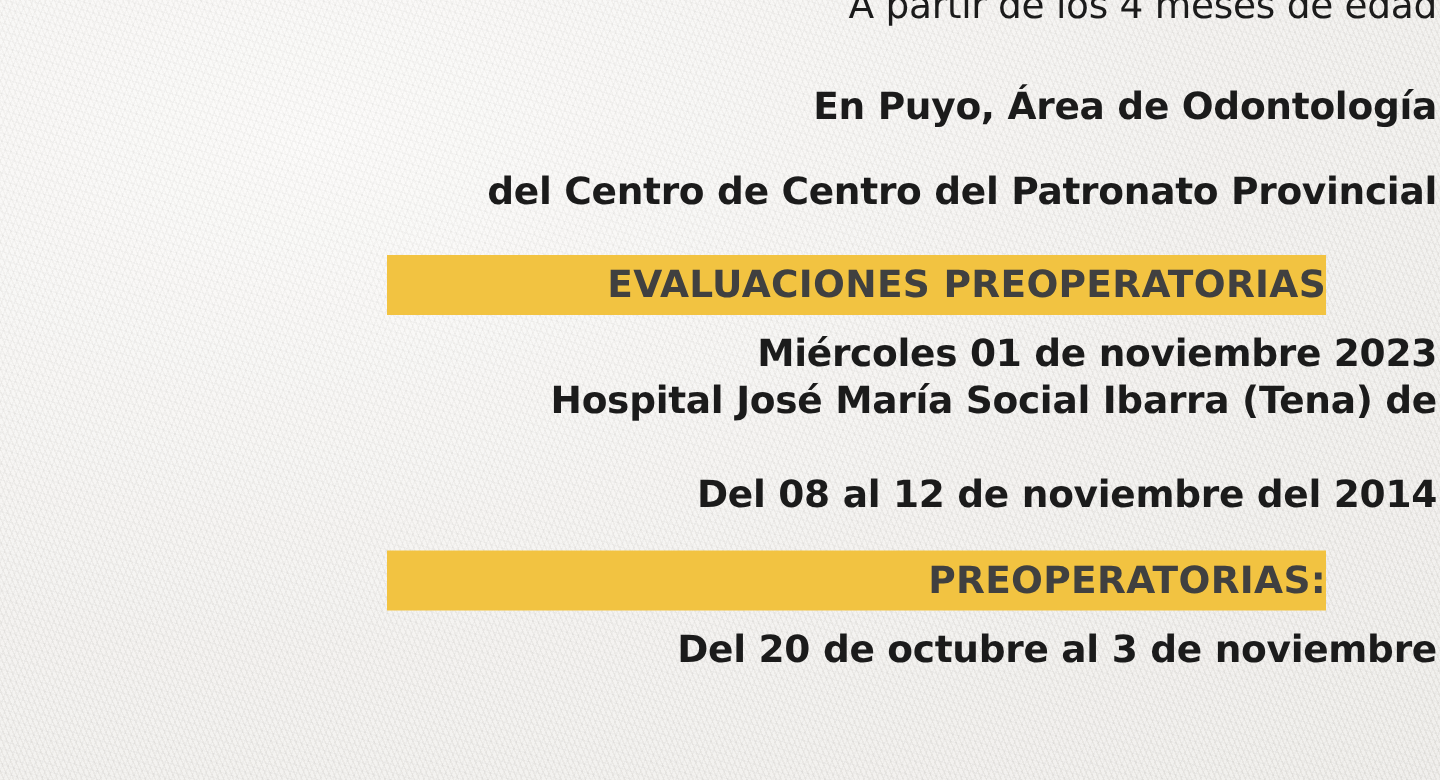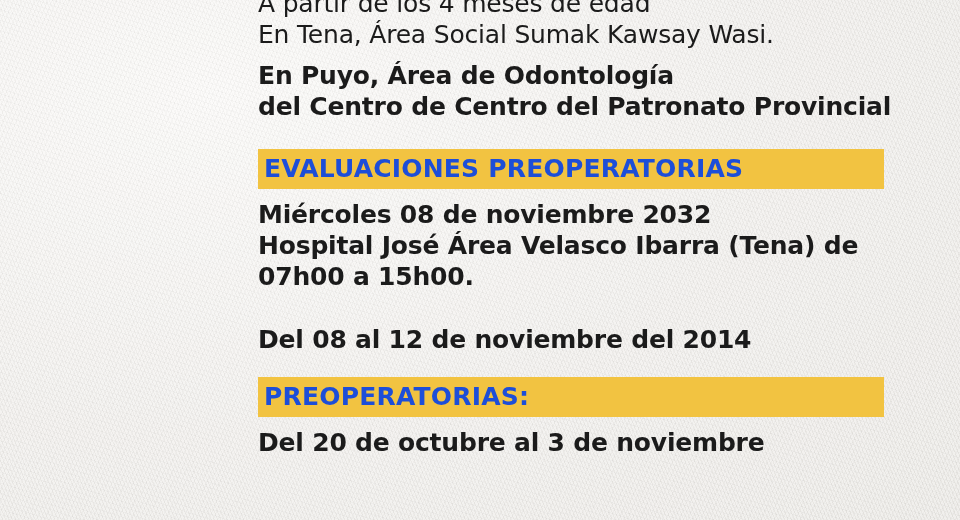--- a/index.html
+++ b/index.html
@@ -24,38 +24,40 @@
       repeating-linear-gradient(18deg, rgba(0,0,0,0.018) 0px, rgba(0,0,0,0.018) 1px, rgba(255,255,255,0) 1px, rgba(255,255,255,0) 5px),
       repeating-linear-gradient(67deg, rgba(255,255,255,0.35) 0px, rgba(255,255,255,0.35) 2px, rgba(0,0,0,0.012) 2px, rgba(0,0,0,0.012) 3px),
       radial-gradient(ellipse at 22% 18%, #faf9f7 0%, #efedea 55%, #e9e7e3 100%);
     pointer-events: none;
   }
 
   .sheet {
     position: absolute;
     inset: 0;
     padding: 0;
+    text-align: right;
   }
 
   .content {
     position: absolute;
     left: 258px;
     top: -12px;
     width: 700px;
   }
 
   .line {
     font-size: 25px;
     line-height: 31px;
     color: #1b1b1b;
     white-space: nowrap;
     letter-spacing: -0.2px;
   }
   .line.bold {
     font-weight: bold;
+    margin-top: 26px;
   }
 
   .block {
     margin-top: 0;
   }
 
   .gap-sm { height: 10px; }
   .gap-md { height: 22px; }
   .gap-lg { height: 27px; }
 
@@ -63,21 +65,21 @@
     background: #f2c341;
     display: block;
     width: 626px;
     padding: 6px 0 7px 6px;
     box-sizing: border-box;
   }
   .banner-text {
     font-size: 25px;
     line-height: 27px;
     font-weight: bold;
-    color: #1d4ed8;
+    color: #404040;
     letter-spacing: 0.2px;
     white-space: nowrap;
     display: block;
   }
 
   .body-line {
     font-size: 25px;
     line-height: 31px;
     font-weight: bold;
     color: #1b1b1b;
@@ -88,36 +90,34 @@
 </head>
 <body>
 
 <div class="paper-texture"></div>
 
 <div class="sheet">
   <div class="content">
 
     <div class="block">
       <div class="line">A partir de los 4 meses de edad</div>
-      <div class="line">En Tena, Área Social Sumak Kawsay Wasi.</div>
       <div class="gap-sm"></div>
       <div class="line bold">En Puyo, Área de Odontología</div>
       <div class="line bold">del Centro de Centro del Patronato Provincial</div>
     </div>
 
     <div class="gap-lg"></div>
 
     <div class="block">
       <div class="banner">
         <span class="banner-text">EVALUACIONES PREOPERATORIAS</span>
       </div>
       <div class="gap-sm"></div>
-      <div class="body-line">Miércoles 08 de noviembre 2032</div>
-      <div class="body-line">Hospital José Área Velasco Ibarra (Tena) de</div>
-      <div class="body-line">07h00 a 15h00.</div>
+      <div class="body-line">Miércoles 01 de noviembre 2023</div>
+      <div class="body-line">Hospital José María Social Ibarra (Tena) de</div>
     </div>
 
     <div class="gap-md"></div>
 
     <div class="block">
       <div class="gap-sm"></div>
       <div class="body-line">Del 08 al 12 de noviembre del 2014</div>
     </div>
 
     <div class="gap-md"></div>

